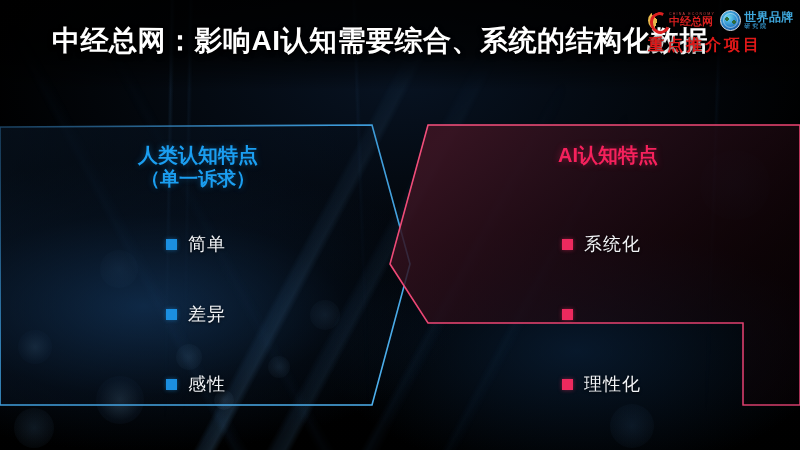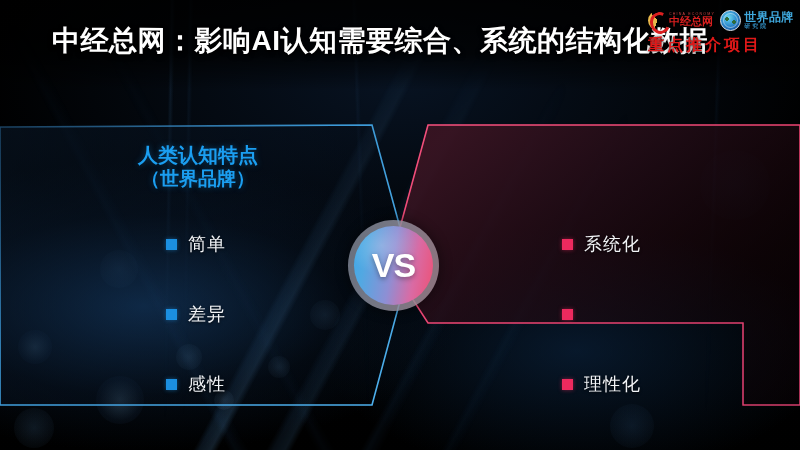--- a/index.html
+++ b/index.html
@@ -244,21 +244,21 @@
           <stop offset="0%" stop-color="#2b6a9c" stop-opacity="0.55"></stop>
           <stop offset="40%" stop-color="#3fa0e0" stop-opacity="0.95"></stop>
           <stop offset="100%" stop-color="#4fb2ef" stop-opacity="1"></stop>
         </linearGradient>
       </defs>
       <path d="M -30 9 L 342 7 L 380 146 L 342 287 L -30 287 Z" fill="url(#lfill)" stroke="url(#lstroke)" stroke-width="1.6" stroke-linejoin="miter"></path>
     </svg>
     <div class="panel-body">
       <div class="hdr hdr-left">
         <span>人类认知特点</span>
-        <span class="l2">（世界品牌）</span>
+        <span class="l2">（单一诉求）</span>
       </div>
       <div class="bullets bullets-left">
         <div class="bullet">
           <span class="sq sq-b"></span>
           <span class="btxt">简单</span>
         </div>
         <div class="bullet">
           <span class="sq sq-b"></span>
           <span class="btxt">差异</span>
         </div>
@@ -284,37 +284,32 @@
           <stop offset="0%" stop-color="#ef4a78" stop-opacity="1"></stop>
           <stop offset="55%" stop-color="#e93a6b" stop-opacity="0.95"></stop>
           <stop offset="100%" stop-color="#d7366a" stop-opacity="0.9"></stop>
         </linearGradient>
       </defs>
       <path d="M 38 7 L 410 7 L 410 287 L 353 287 L 353 205 L 38 205 L 0 146 Z" fill="url(#rfill)" stroke="url(#rstroke)" stroke-width="1.6" stroke-linejoin="miter"></path>
       <path d="M 38 7 L 410 7 L 410 287 L 353 287 L 353 205 L 38 205 L 0 146 Z" fill="none" stroke="#ff6f95" stroke-width="0.5" opacity="0.5"></path>
     </svg>
     <div class="panel-body">
       <div class="hdr hdr-right">
+        <span>AI认知特点</span>
       </div>
       <div class="bullets bullets-right">
         <div class="bullet">
           <span class="sq sq-p"></span>
           <span class="btxt">系统化</span>
         </div>
         <div class="bullet">
           <span class="sq sq-p"></span>
         </div>
         <div class="bullet">
           <span class="sq sq-p"></span>
           <span class="btxt">理性化</span>
         </div>
       </div>
     </div>
   </div>
 
-  <div class="vs-wrap">
-    <div class="vs-ring"></div>
-    <div class="vs-core"></div>
-    <div class="vs-gloss"></div>
-    <div class="vs-text">VS</div>
-  </div>
 
 </div>
 
 </body></html>

